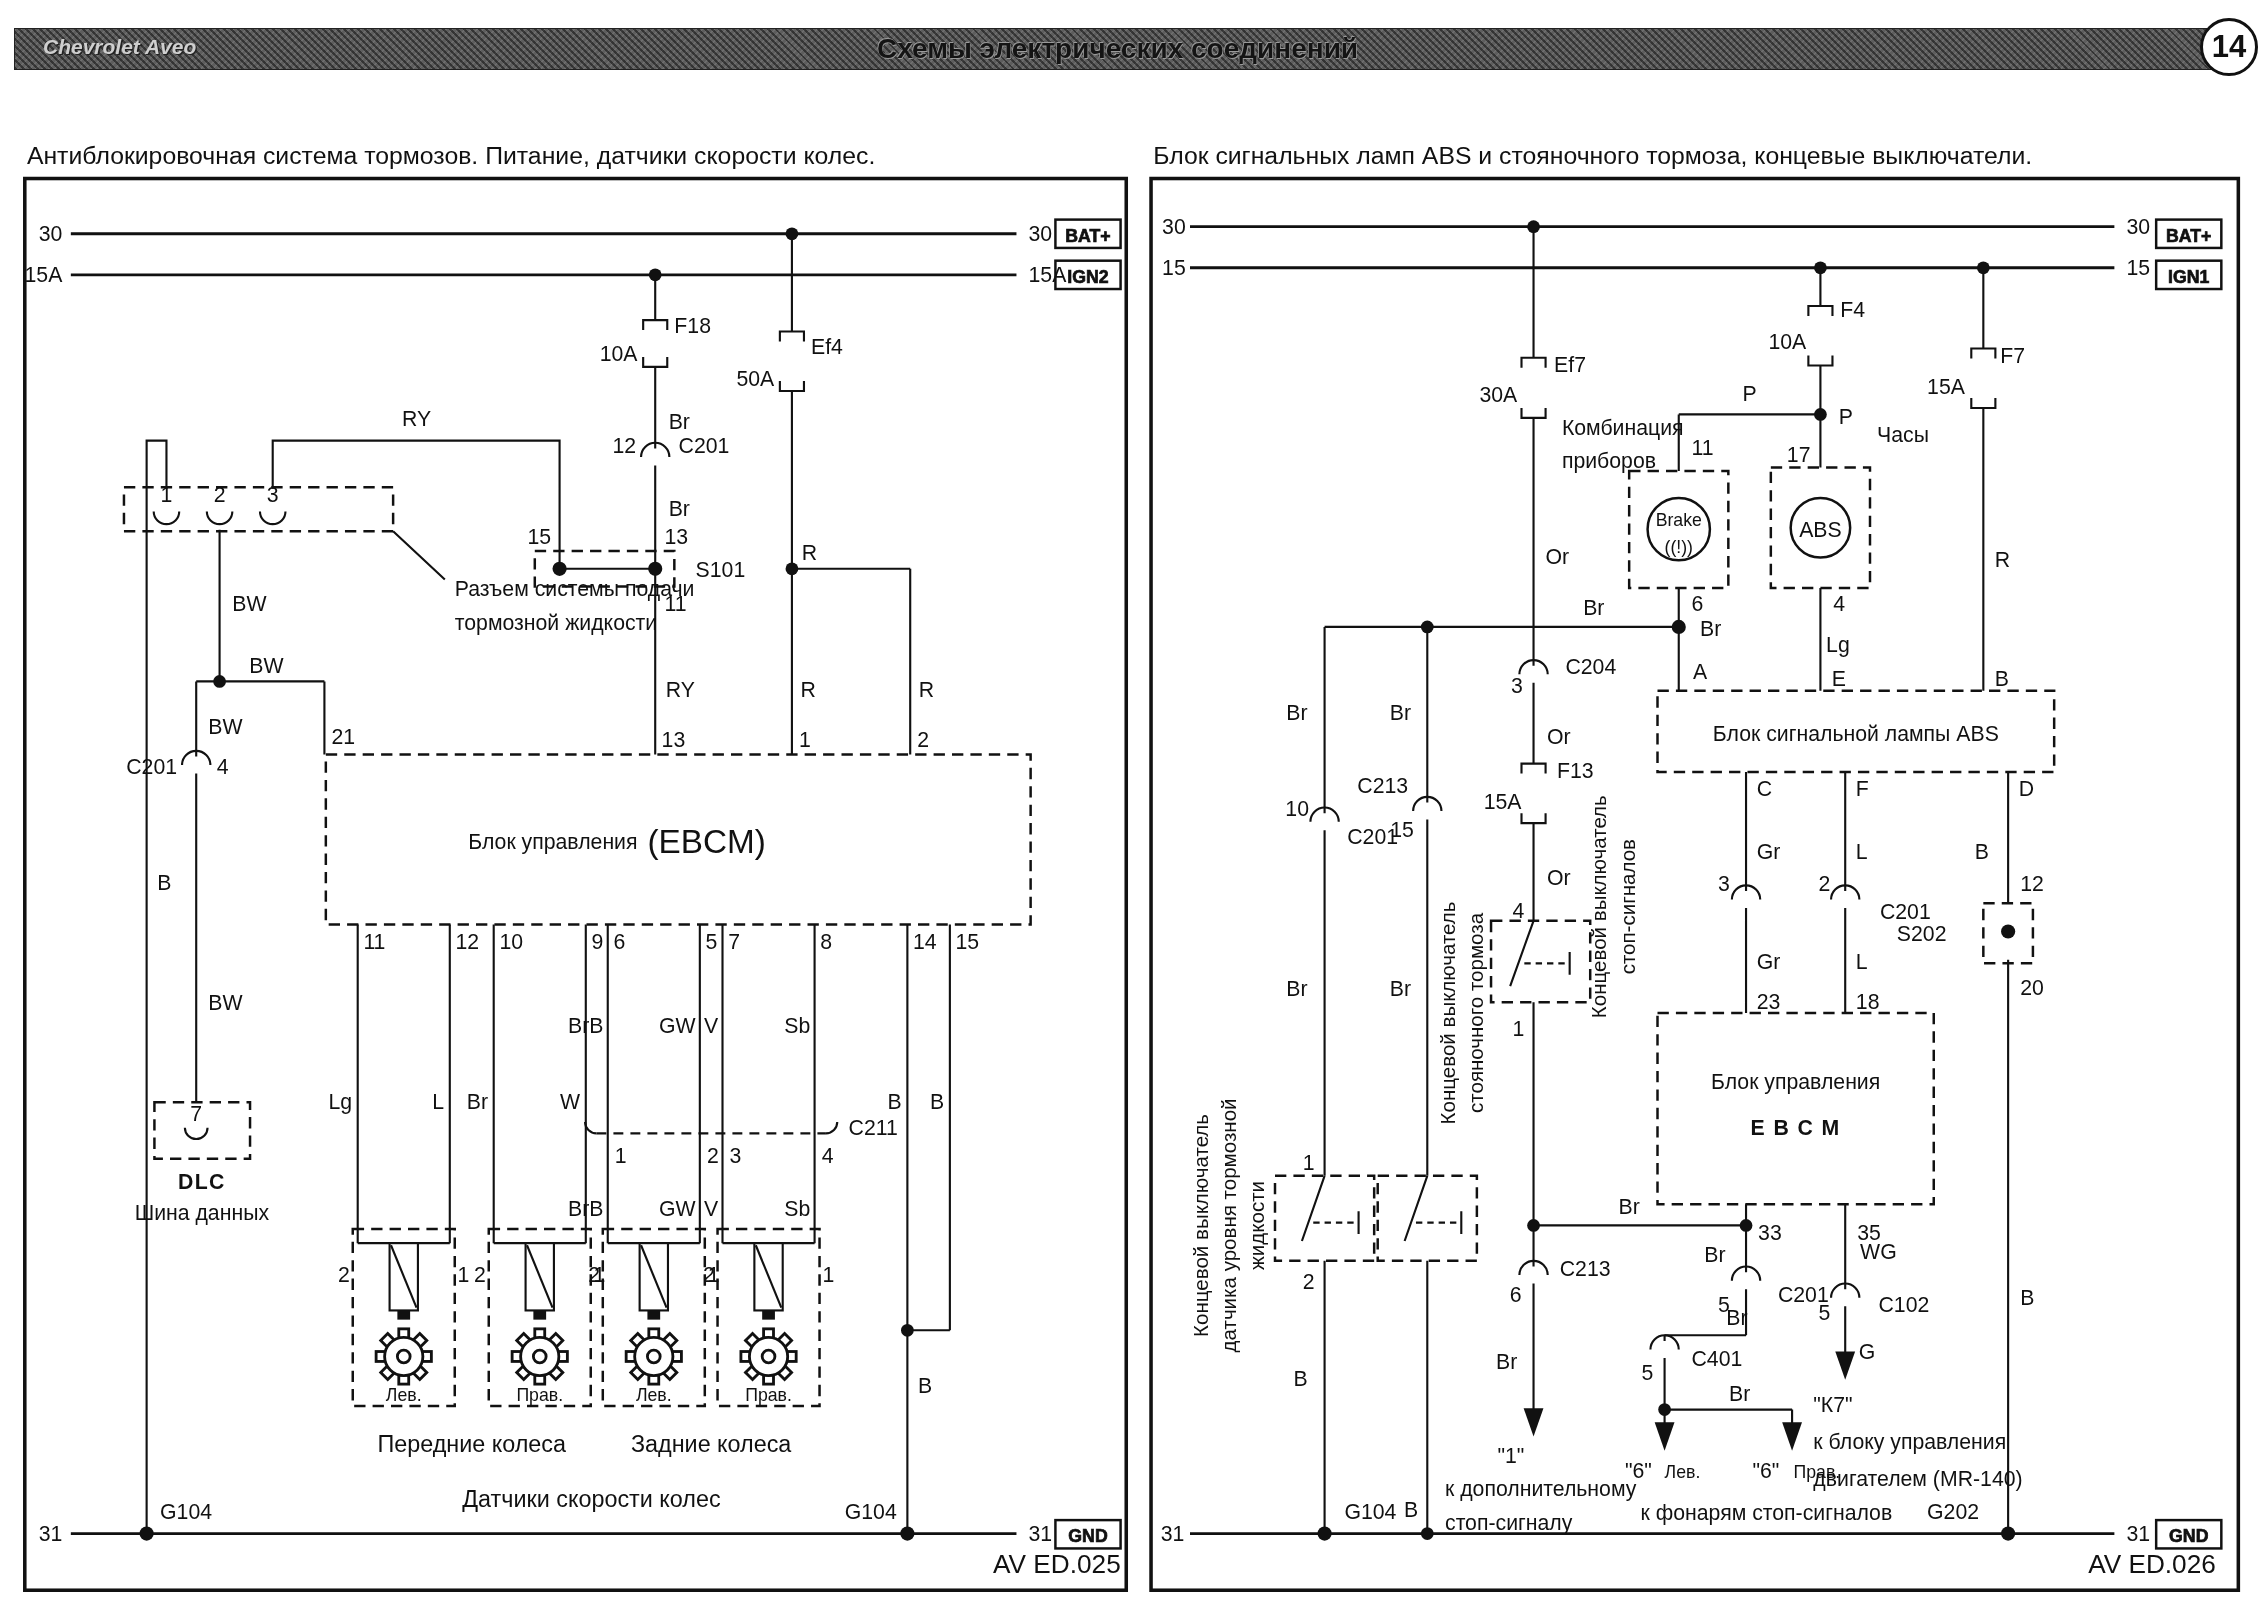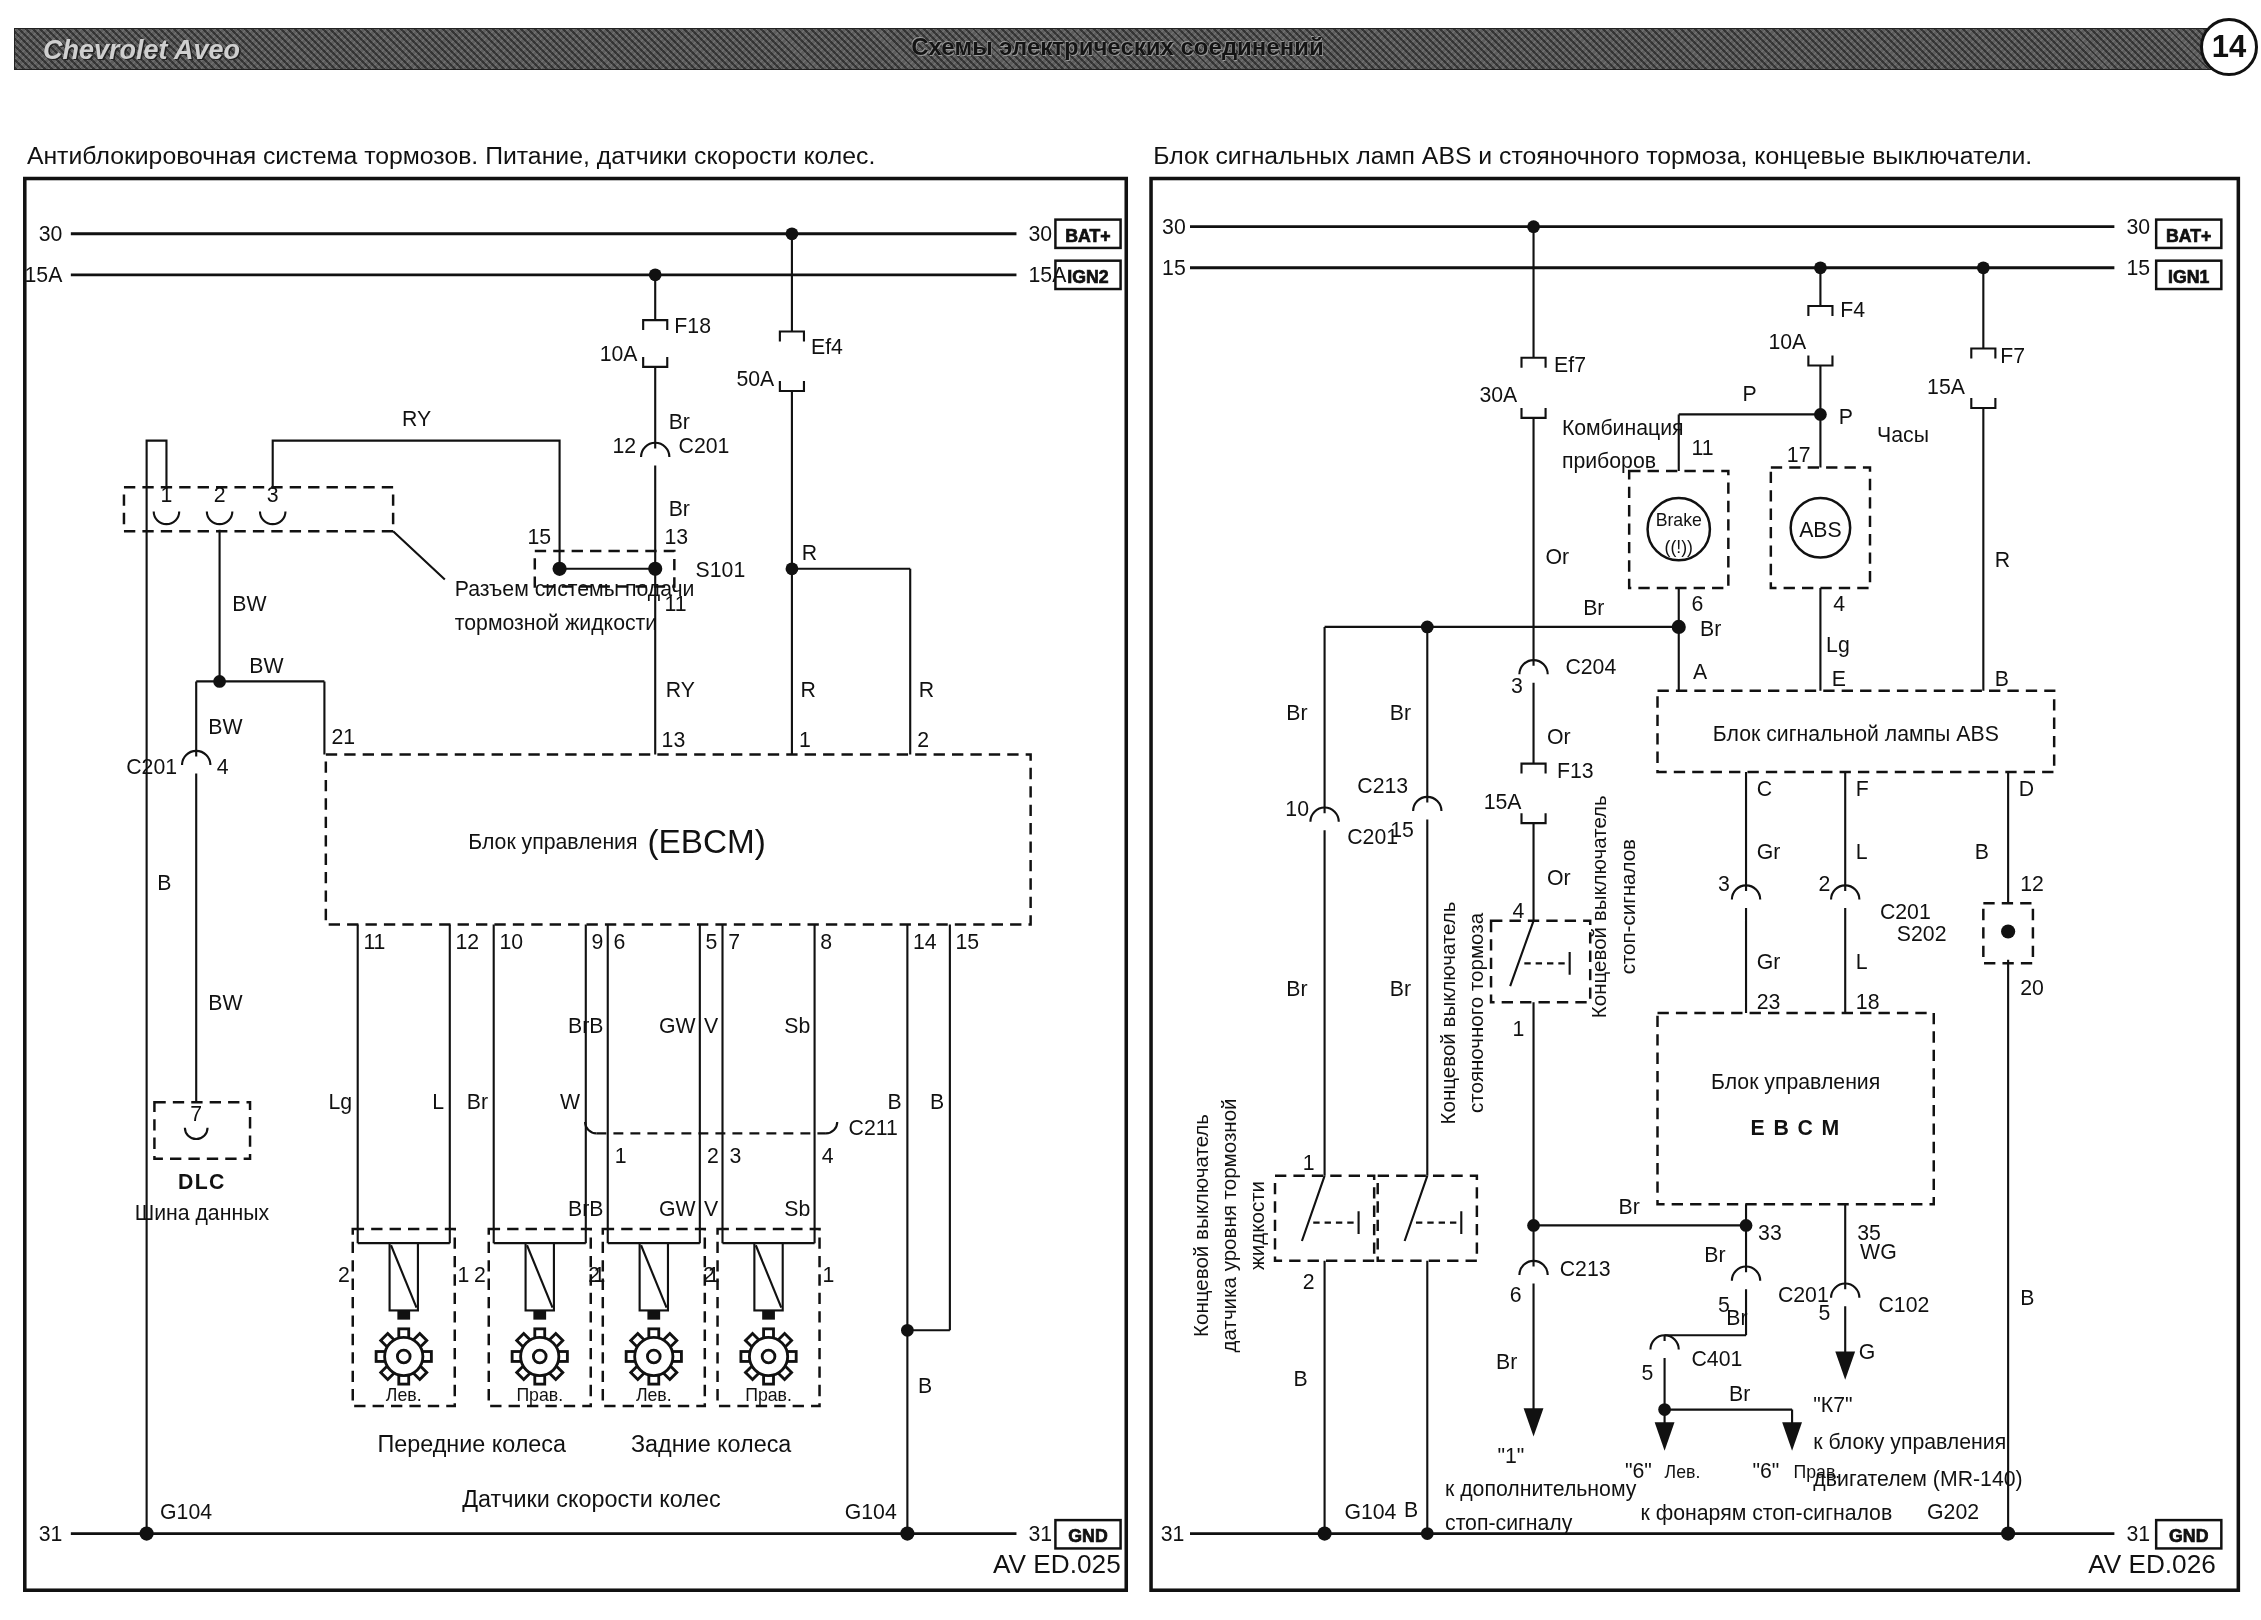--- a/index.html
+++ b/index.html
@@ -4,23 +4,23 @@
 <style>
   html,body{margin:0;padding:0;background:#e8e8e8;}
   #page{position:relative;width:2261px;height:1620px;background:#ffffff;
         font-family:"Liberation Sans","DejaVu Sans",sans-serif;overflow:hidden;}
   .header-bar{position:absolute;left:14px;top:28px;width:2205px;height:40px;
      background:
        repeating-linear-gradient(45deg, rgba(0,0,0,.45) 0 2.1px, rgba(0,0,0,0) 2.1px 5px),
        repeating-linear-gradient(-45deg, rgba(255,255,255,.10) 0 1.4px, rgba(0,0,0,0) 1.4px 4.3px),
        #5d5d5d;
      border:1.4px solid #222;}
-  .brand{position:absolute;left:28px;top:5.7px;font-size:27px;font-weight:bold;font-style:italic;
+  .brand{position:absolute;left:28px;top:5.7px;font-size:21px;font-weight:bold;font-style:italic;
      color:#cfcfcf;text-shadow:1.4px 1.4px 0 #222;}
-  .bar-title{position:absolute;left:0;top:3.5px;width:100%;text-align:center;font-size:24px;
+  .bar-title{position:absolute;left:0;top:3.5px;width:100%;text-align:center;font-size:28px;
      font-weight:bold;color:#141414;text-shadow:0.7px 0.7px 0 #9a9a9a,-0.7px -0.7px 0 #9a9a9a;}
   .page-circle{position:absolute;left:2200px;top:18.4px;width:52px;height:52px;border:3.5px solid #111;
      border-radius:50%;background:#fff;display:flex;align-items:center;justify-content:center;
      font-size:31px;font-weight:bold;color:#111;}
   svg text{fill:#111;font-family:"Liberation Sans","DejaVu Sans",sans-serif;font-size:30px;}
   svg text.sm{font-size:25px;}
   svg text.cap{font-size:33px;}
   svg text.ttl{font-size:35px;}
   svg text.code{font-size:37px;}
   svg text.big{font-size:47px;}

